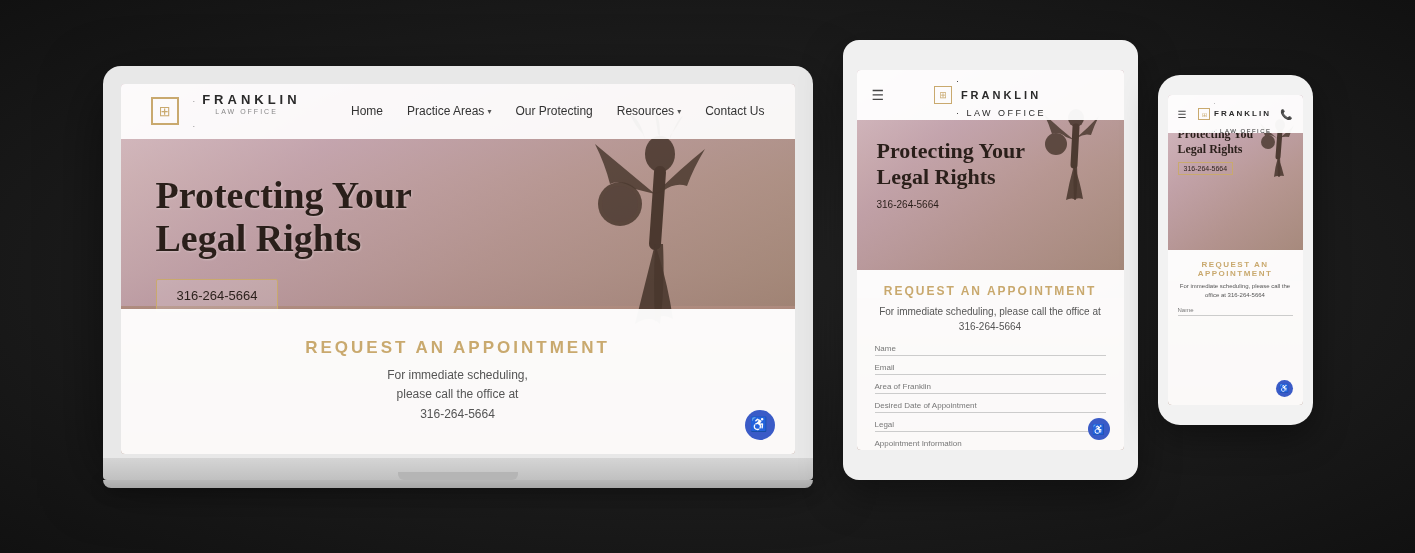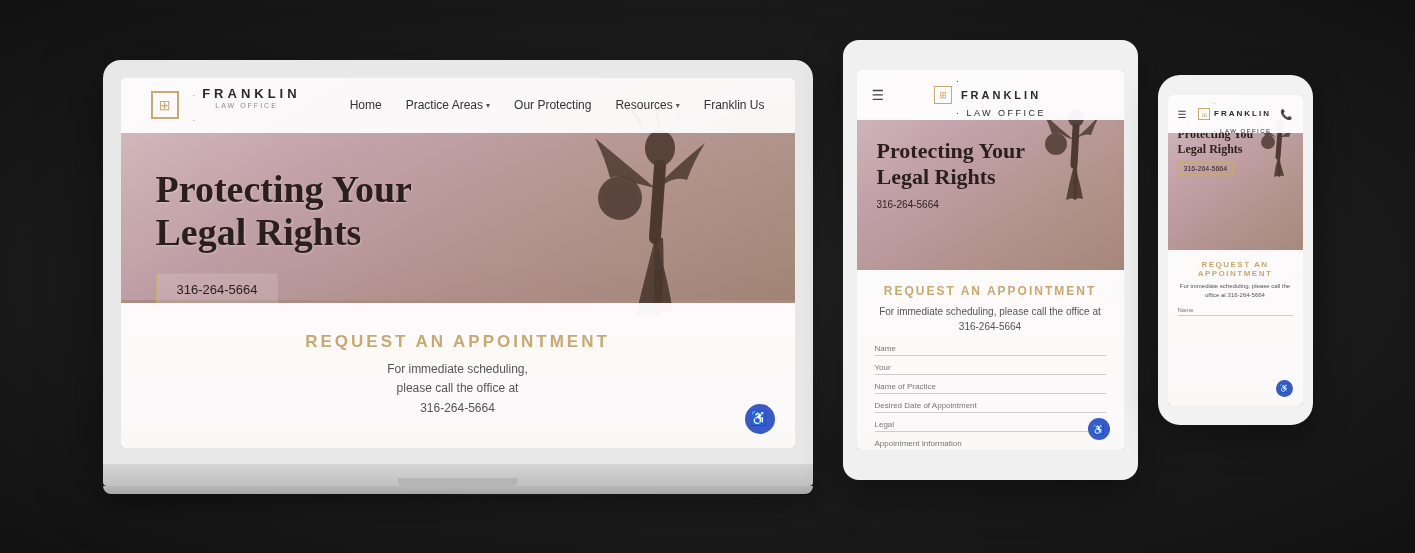--- a/index.html
+++ b/index.html
@@ -27,21 +27,21 @@
 
     
     .laptop {
       position: relative;
       width: 710px;
       flex-shrink: 0;
     }
     .laptop-outer {
       background: #e8e8e8;
       border-radius: 18px 18px 0 0;
-      padding: 18px 18px 16px 18px;
+      padding: 18px 18px 4px 18px;
       box-shadow: 0 20px 60px rgba(0,0,0,0.5);
     }
     .laptop-screen {
       background: #fff;
       border-radius: 4px;
       overflow: hidden;
       width: 100%;
       height: 370px;
       position: relative;
     }
@@ -585,21 +585,21 @@
                 <span style="font-size:7px;letter-spacing:2px;color:#888;display:block;text-align:center;">LAW OFFICE</span>
               </span>
               <span style="font-family:Arial;font-size:8px;letter-spacing:3px;color:#888;">·</span>
             </div>
           </div>
           <div class="nav-links">
             <a class="nav-link">Home</a>
             <a class="nav-link">Practice Areas <span class="chevron">▾</span></a>
             <a class="nav-link">Our Protecting</a>
             <a class="nav-link">Resources <span class="chevron">▾</span></a>
-            <a class="nav-link">Franklin Us</a>
+            <a class="nav-link">Contact Us</a>
           </div>
         </div>
 
         <div class="hero-content">
           <div class="hero-title">
             <span>Protecting Your</span><br>
             <span>Legal Rights</span>
           </div>
           <div class="hero-phone-btn">316-264-5664</div>
         </div>
@@ -662,22 +662,22 @@
         </div>
 
         <div class="tablet-appt">
           <div class="tablet-appt-title">REQUEST AN APPOINTMENT</div>
           <div class="tablet-appt-text">
             <span>For immediate scheduling,</span>
             <span>please call the office at</span>
             <span>316-264-5664</span>
           </div>
           <div class="tablet-form-field">Name</div>
-          <div class="tablet-form-field">Your</div>
-          <div class="tablet-form-field">Name of Practice</div>
+          <div class="tablet-form-field">Email</div>
+          <div class="tablet-form-field">Area of Franklin</div>
           <div class="tablet-form-field">Desired Date of Appointment</div>
           <div class="tablet-form-field">Legal</div>
           <div class="tablet-form-field">Appointment Information</div>
           <div class="tablet-appt-icon">
             <span>♿</span>
           </div>
         </div>
 
       </div>
     </div>

